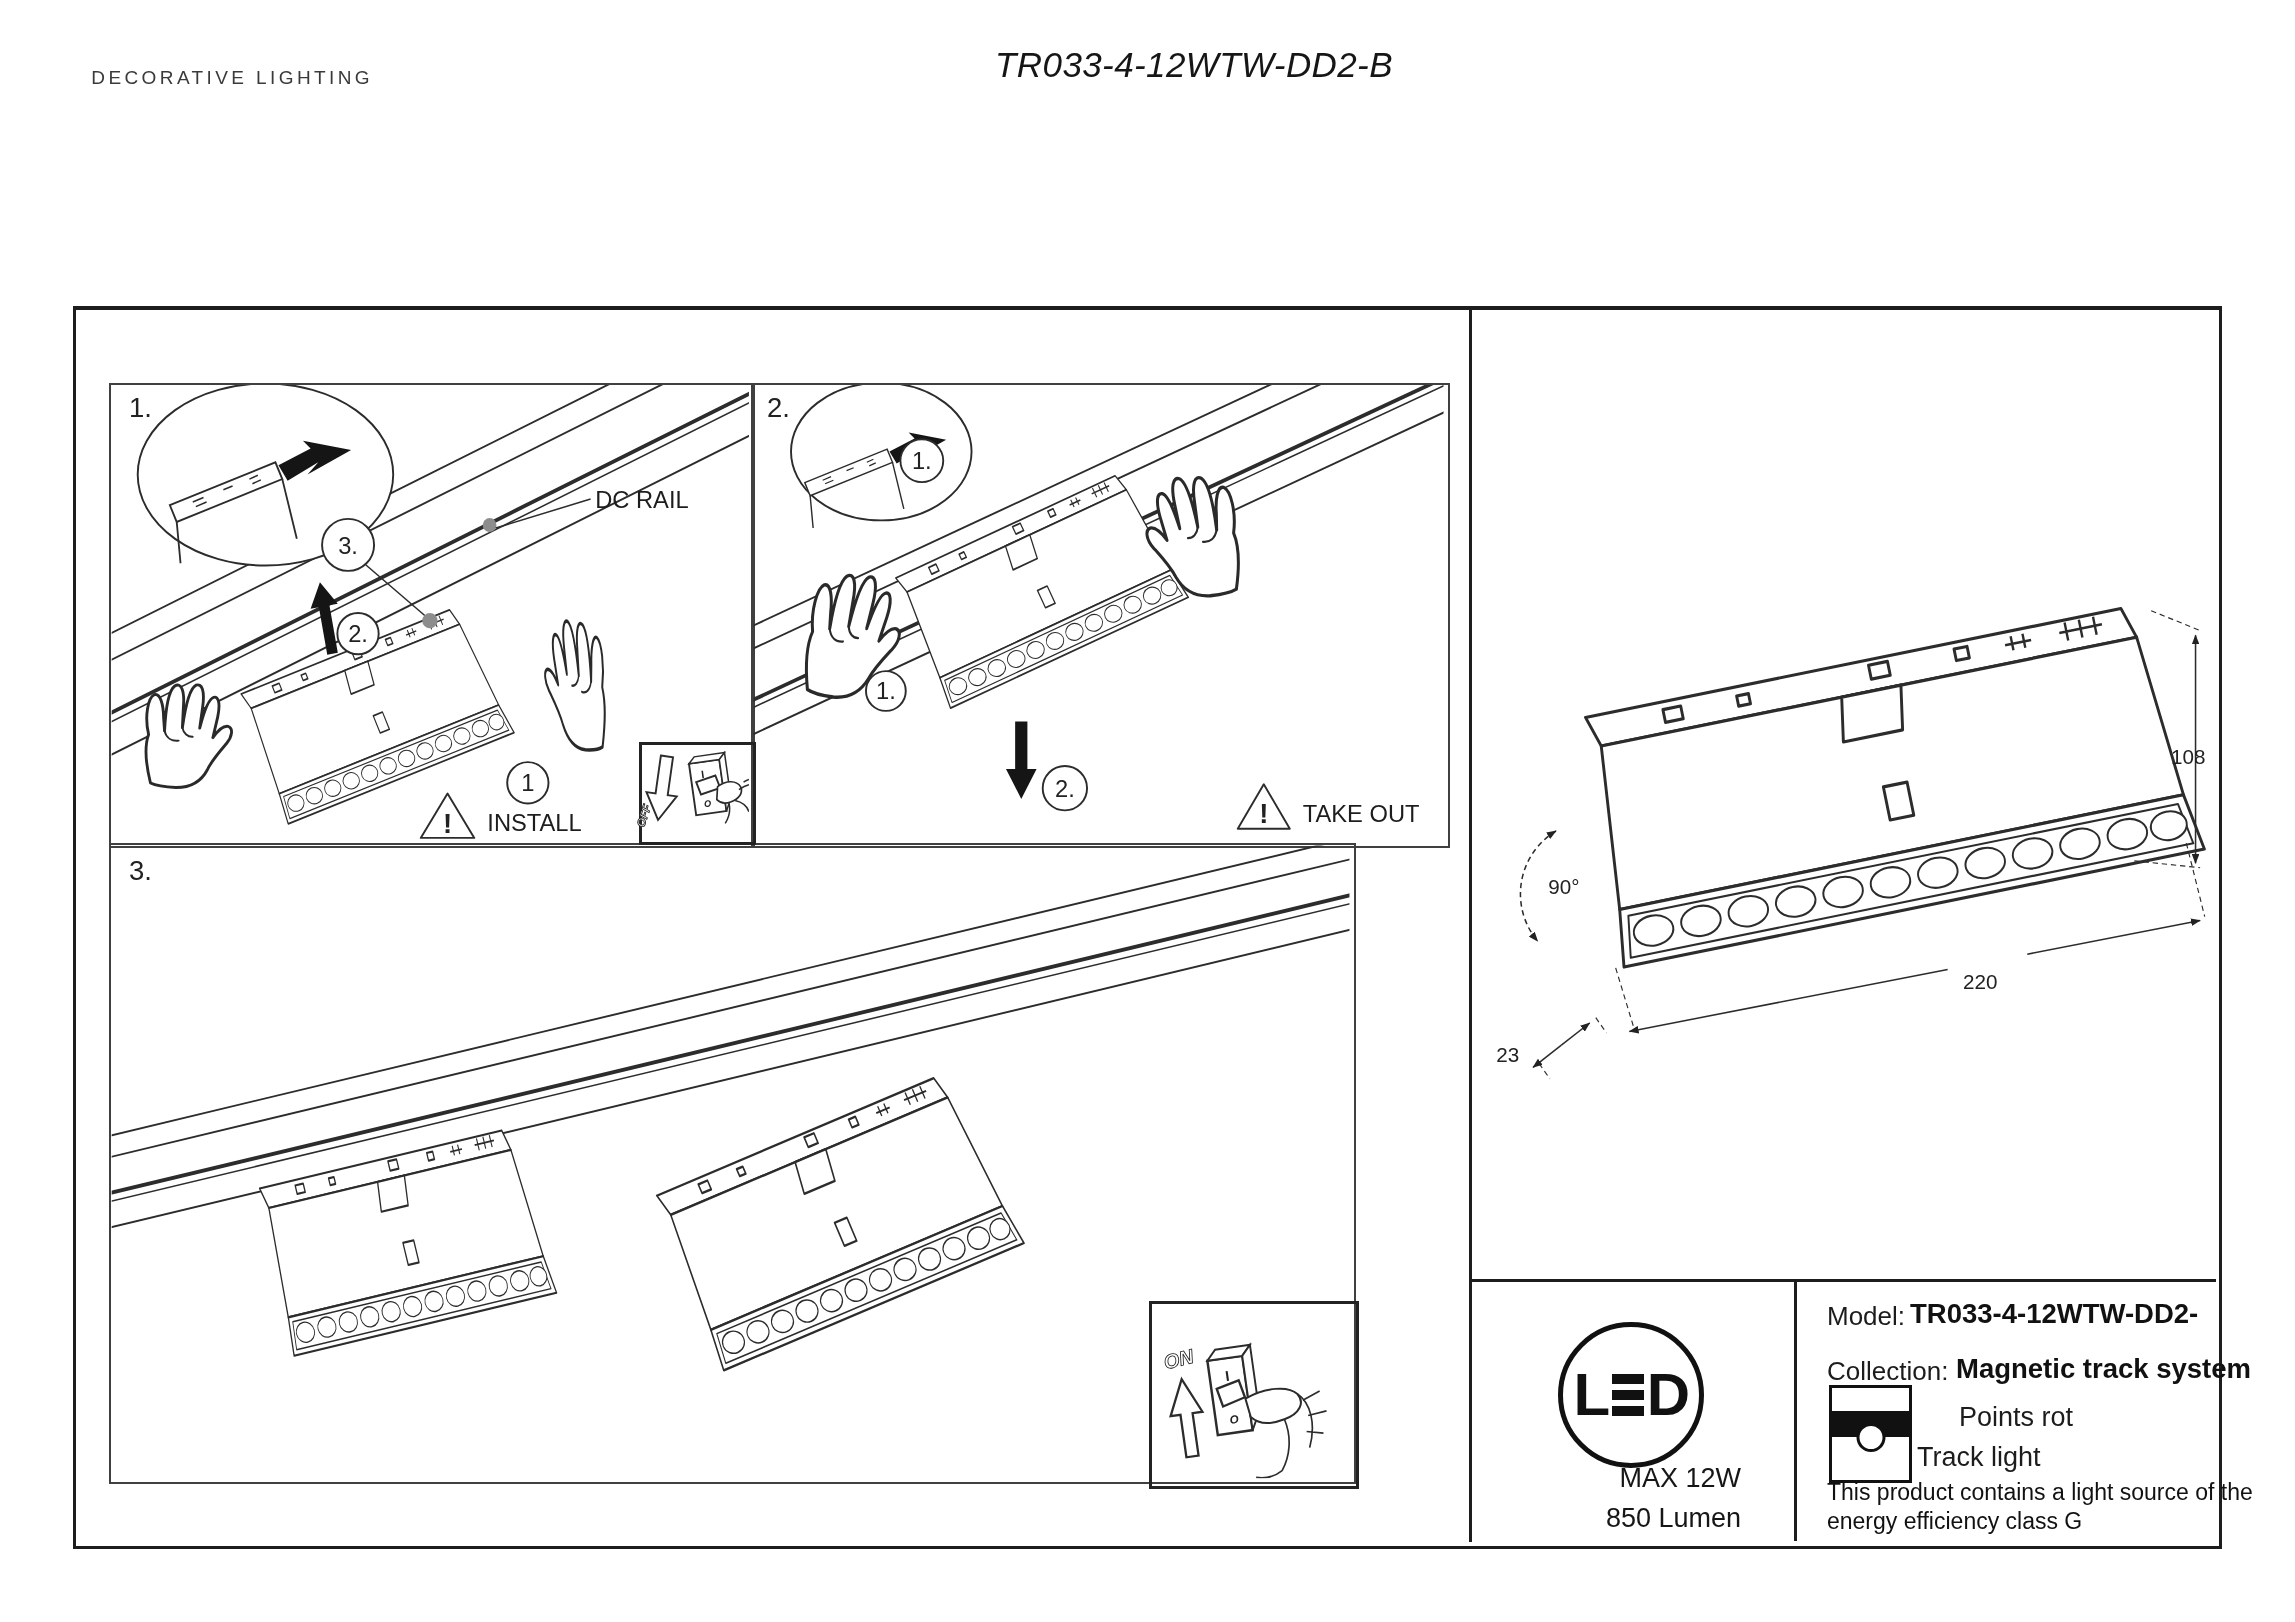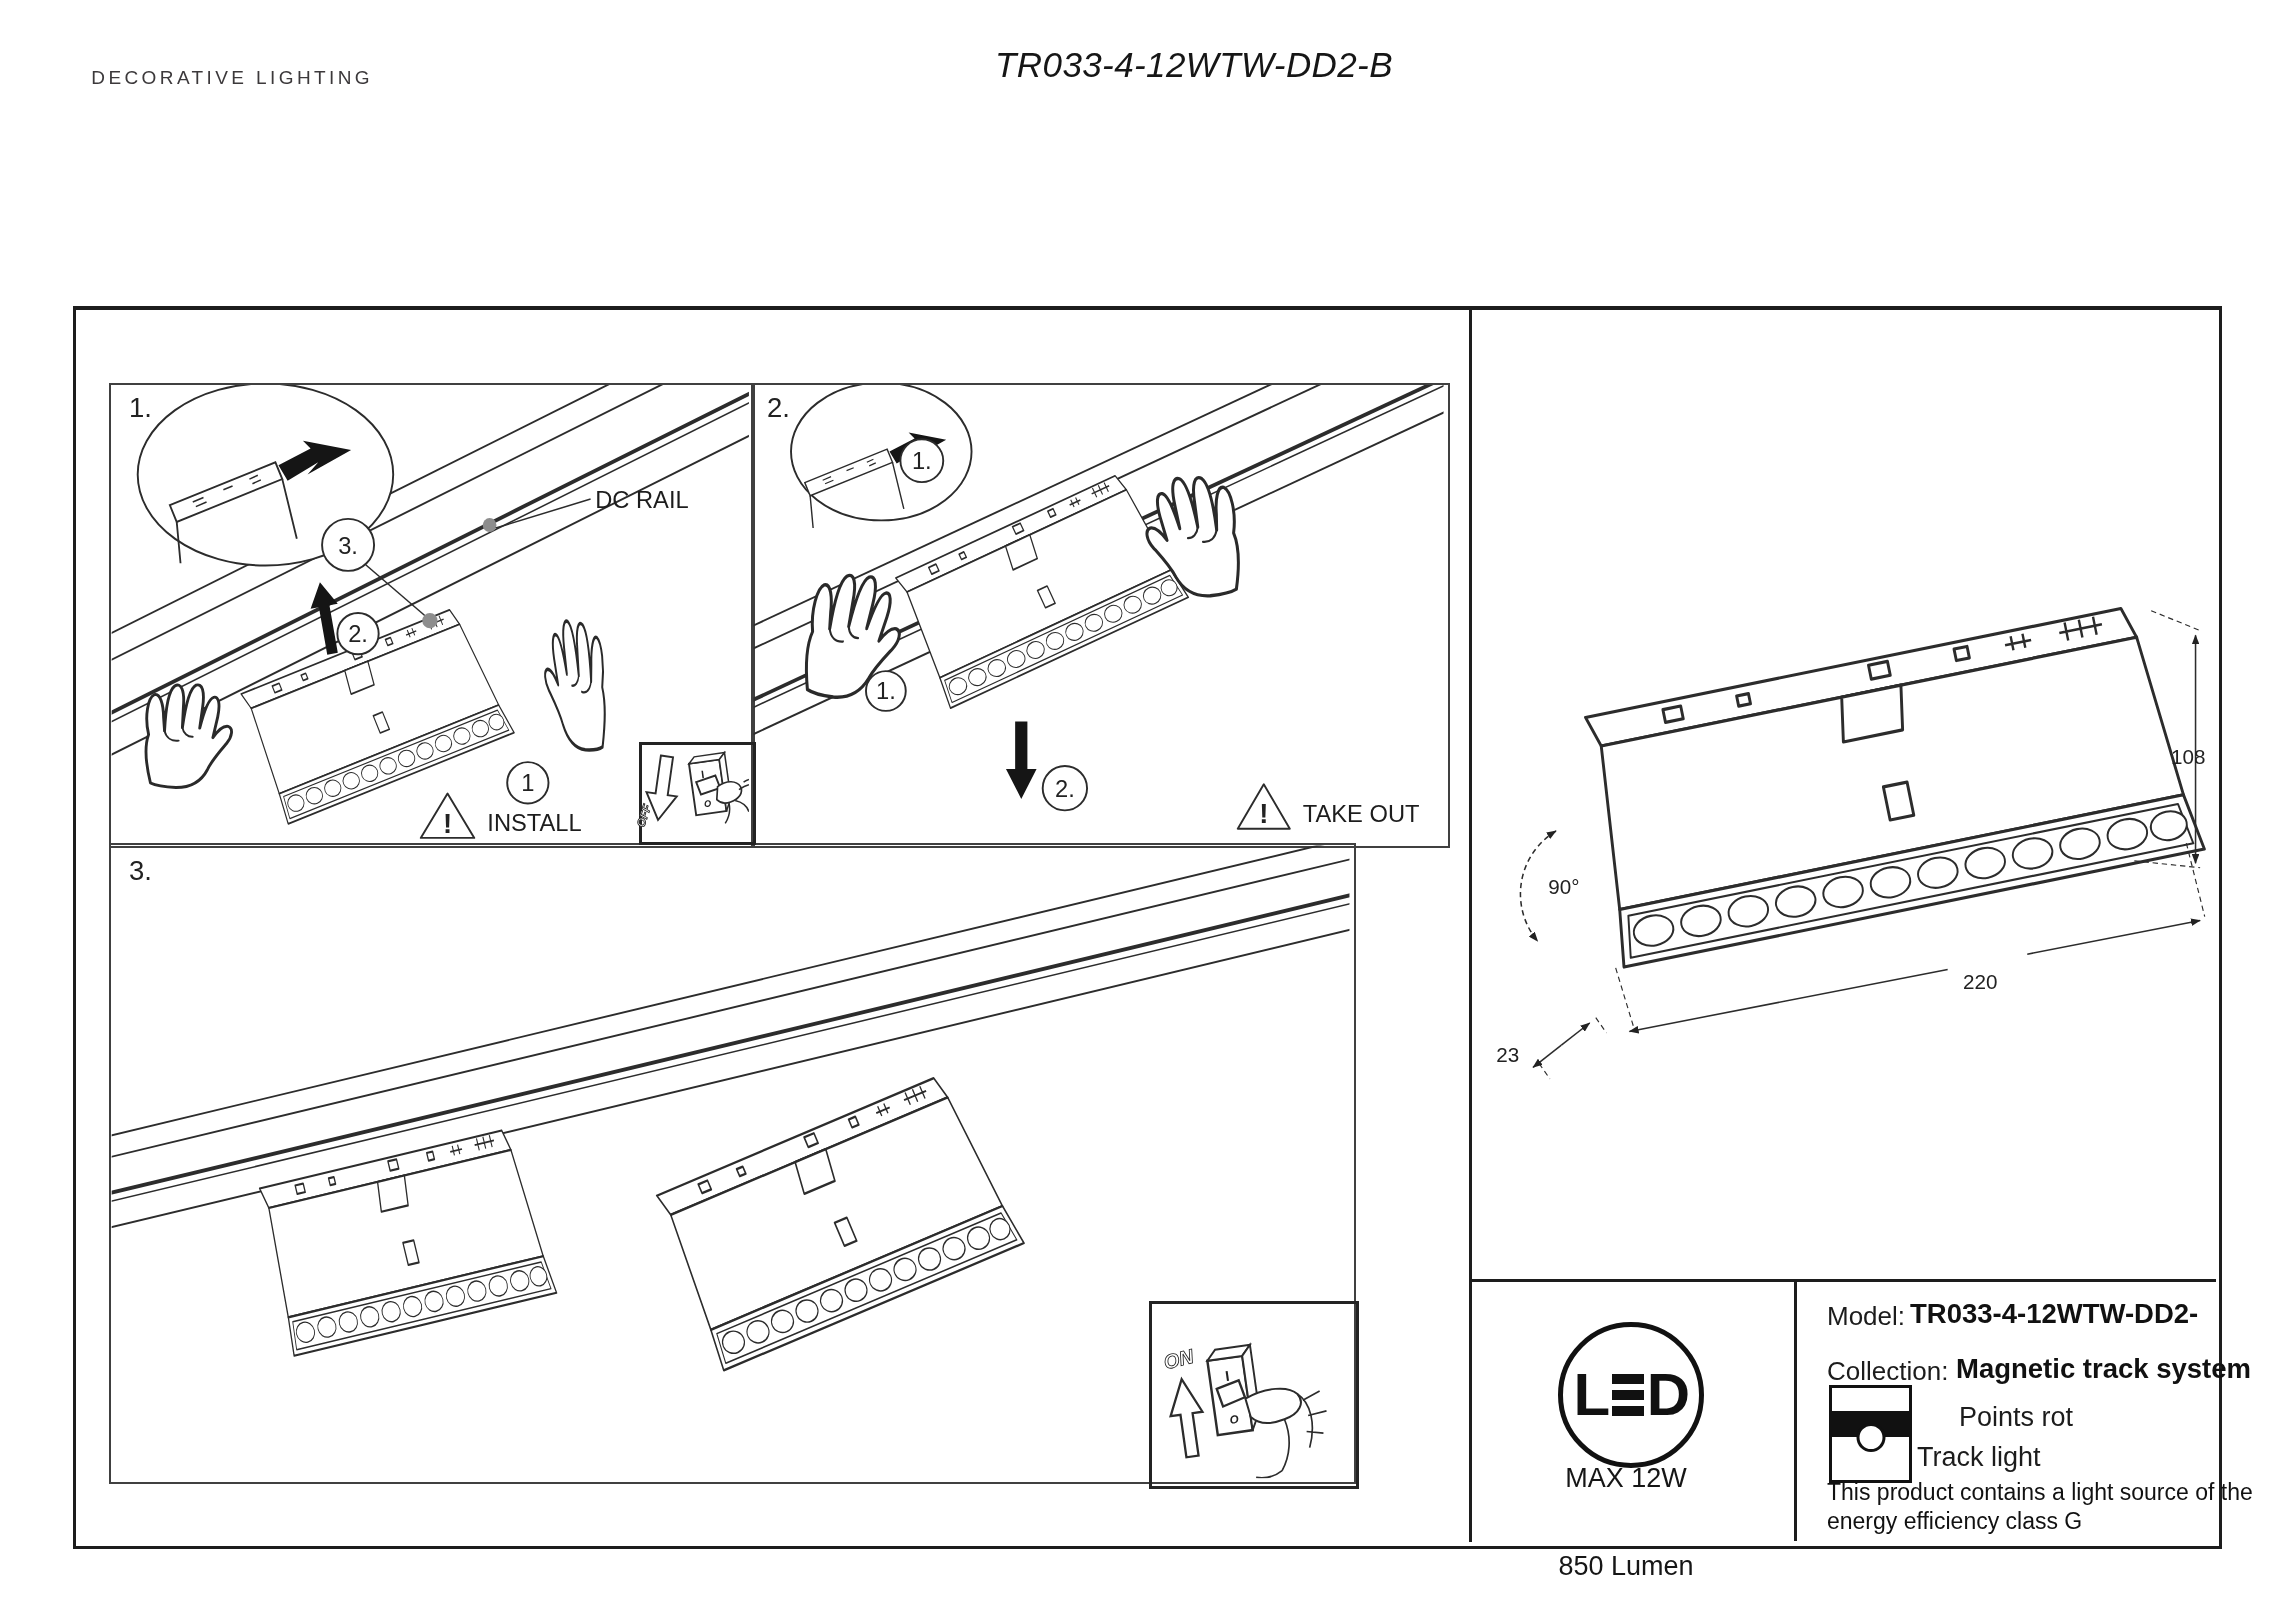--- a/index.html
+++ b/index.html
@@ -44,21 +44,21 @@
   text.outl{font-family:"Liberation Sans",sans-serif;font-weight:700;font-style:italic;fill:#fff;stroke:#222;stroke-width:1.1px;}
 
   
   .tbl-h{left:1472px;top:1279px;width:744px;height:3.1px;background:#1d1d1d;}
   .tbl-v{left:1794px;top:1279px;width:3.1px;height:262px;background:#1d1d1d;}
   .led-circle{left:1558px;top:1322px;width:136px;height:136px;border:5.4px solid #111;border-radius:50%;
               display:flex;align-items:center;justify-content:center;gap:3.1px;}
   .led-circle .l,.led-circle .d{font-size:60px;font-weight:700;color:#111;line-height:1;letter-spacing:-1.5px;}
   .led-e{display:flex;flex-direction:column;gap:6.1px;}
   .led-e i{display:block;width:32px;height:10px;background:#111;}
-  .badge-line{width:230px;text-align:center;font-size:27px;color:#161616;}
+  .badge-line{width:230px;text-align:right;font-size:27px;color:#161616;}
   .spec-label{font-size:26px;color:#1c1c1c;}
   .spec-value{font-size:27.5px;font-weight:700;color:#111;}
   .spec-icon{left:1829px;top:1385px;width:77px;height:92px;border:3.1px solid #111;}
   .spec-icon .band{position:absolute;left:-0.8px;right:-0.8px;top:23px;height:26px;background:#111;}
   .spec-icon .knob{position:absolute;left:50%;top:35px;transform:translateX(-50%);width:23px;height:23px;background:#fff;border:3.8px solid #111;border-radius:50%;}
   .note{font-size:23px;color:#111;line-height:28px;}
 </style>
 </head>
 <body>
 
@@ -314,21 +314,21 @@
   <div class="abs led-circle">
     <span class="l">L</span>
     <span class="led-e">
         <i></i>
         <i></i>
         <i></i>
       </span>
     <span class="d">D</span>
   </div>
   <div class="abs badge-line" style="left:1511px;top:1463px;">MAX 12W</div>
-  <div class="abs badge-line" style="left:1511px;top:1503px;margin-top:48px;">850 Lumen</div>
+  <div class="abs badge-line" style="left:1511px;top:1503px;">850 Lumen</div>
 
   <div class="abs spec-label" style="left:1827px;top:1301px;">Model:</div>
   <div class="abs spec-value" style="left:1910px;top:1298px;">TR033-4-12WTW-DD2-</div>
   <div class="abs spec-label" style="left:1827px;top:1356px;">Collection:</div>
   <div class="abs spec-value" style="left:1956px;top:1353px;">Magnetic track system</div>
 
   <div class="abs spec-icon">
     <div class="band"></div>
     <div class="knob"></div>
   </div>

